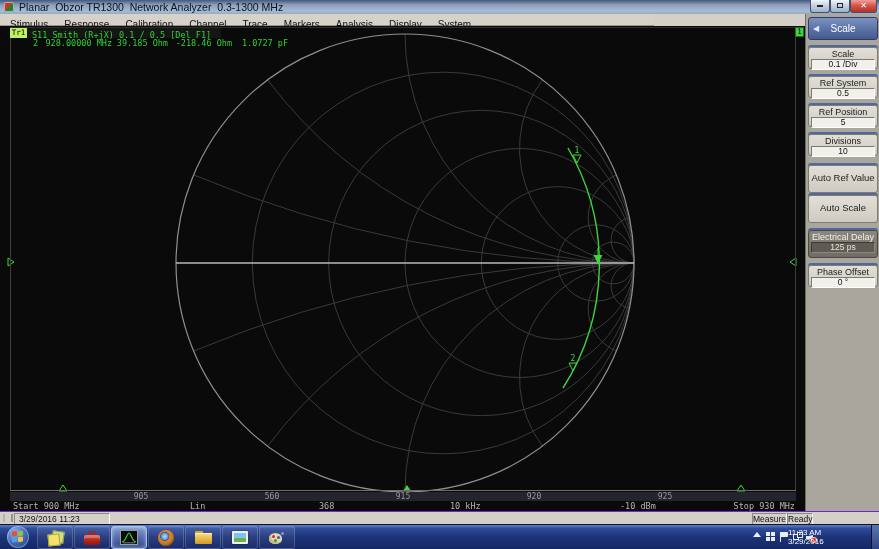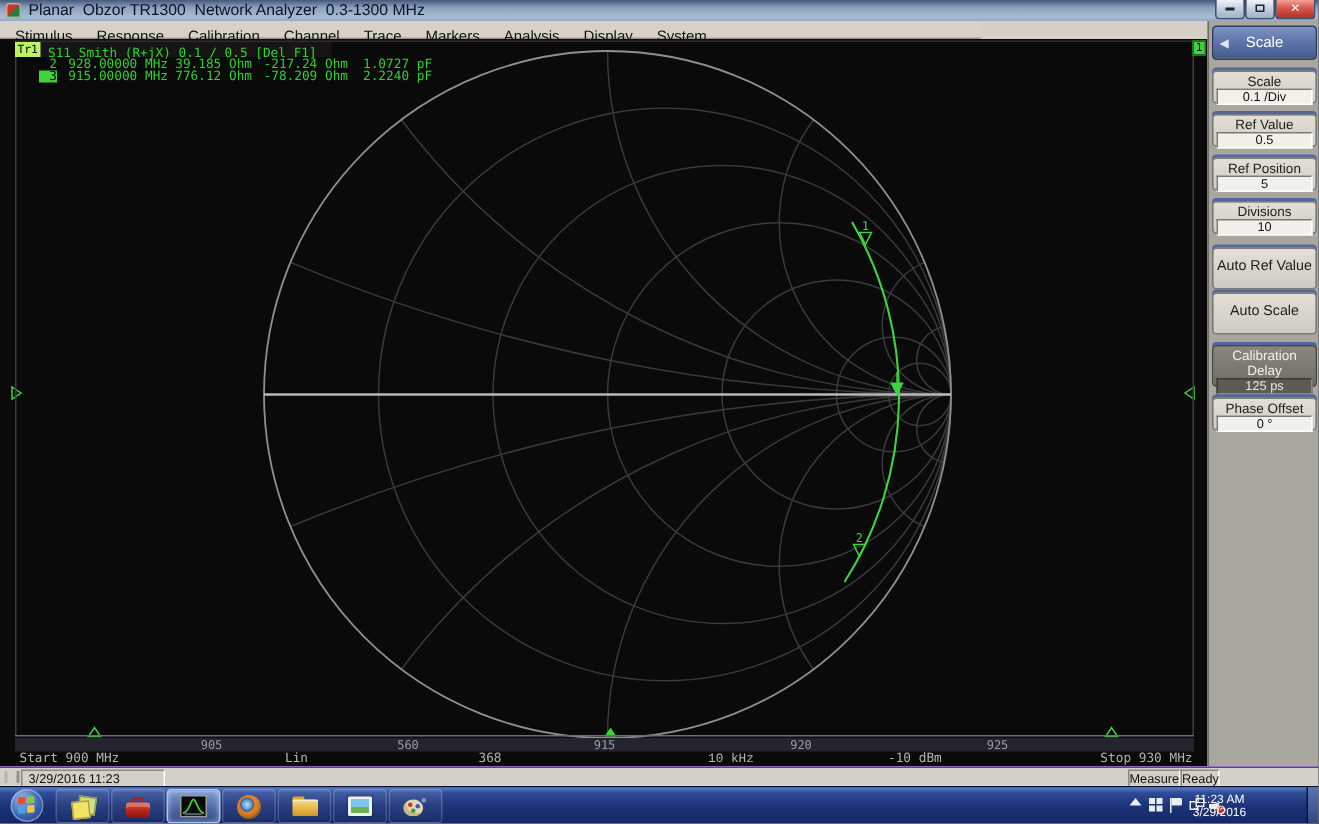--- a/index.html
+++ b/index.html
@@ -49,21 +49,21 @@
     border:1px solid #1c6e1c;box-sizing:border-box;color:#000;font-size:7.5px;line-height:8px;text-align:center;
     font-family:"DejaVu Sans Mono",monospace;}
   
   #ruler-bar{position:absolute;left:10px;top:466px;width:786px;height:9px;background:#24242f;}
   .tick{position:absolute;top:0;transform:translateX(-50%);font-family:"DejaVu Sans Mono",monospace;
     font-size:8px;line-height:9px;color:#9a9aa4;}
   #status-line{position:absolute;left:0;top:476px;width:805px;height:9px;
     font-family:"DejaVu Sans Mono",monospace;font-size:8.5px;line-height:9px;color:#b4b4ac;}
   .sl{position:absolute;top:0;white-space:pre;}
   #sl-start{left:13px;} #sl-sweep{left:190px;} #sl-points{left:319px;}
-  #sl-ifbw{left:472px;font-family:Liberation Mono, monospace;} #sl-power{left:592px;} #sl-stop{right:10px;}
+  #sl-ifbw{left:450px;} #sl-power{left:620px;} #sl-stop{right:10px;}
   
   #sidebar{position:absolute;left:805px;top:14px;width:74px;height:510px;background:#a9a69e;
     border-left:1px solid #6f6c64;box-sizing:border-box;}
   #sidebar-buttons{position:absolute;left:2px;top:3px;width:70px;}
   #sb-header{height:23px;border-radius:3px;background:linear-gradient(180deg,#7c92bf 0%,#5a71a6 55%,#46598c 100%);
     border:1px solid #2e3c66;box-sizing:border-box;color:#fff;text-align:center;font-size:10px;line-height:21px;
     position:relative;}
   #sb-header .arrow{position:absolute;left:4px;top:0;font-size:8px;color:#dfe6f4;}
   .sb-btn{margin-top:7px;background:linear-gradient(180deg,#e3dfd6 0%,#cfcbc2 100%);border:1px solid #7e7b72;
     border-radius:3px;box-sizing:border-box;padding:1px 2px 2px 2px;height:22px;box-shadow:0 -2px 0 #51679f;}
@@ -135,21 +135,21 @@
   .tray-flag::before{content:"";position:absolute;left:0;top:0;width:7px;height:5px;background:#e8edf6;border-radius:0 1px 1px 0;}
   .tray-network{position:relative;width:10px;height:9px;}
   .tray-network::before{content:"";position:absolute;left:0;top:2px;width:6px;height:6px;border:1px solid #e8edf6;box-sizing:border-box;}
   .tray-network::after{content:"";position:absolute;left:4px;top:0;width:6px;height:6px;border:1px solid #e8edf6;background:#1d3378;box-sizing:border-box;}
   .tray-volume-muted{position:relative;width:10px;height:10px;}
   .tray-volume-muted::before{content:"";position:absolute;left:0;top:3px;width:7px;height:5px;background:#e8edf6;
     clip-path:polygon(0 20%,40% 20%,100% 0,100% 100%,40% 80%,0 80%);}
   .tray-volume-muted::after{content:"";position:absolute;right:-1px;bottom:-1px;width:6px;height:6px;border-radius:50%;
     background:#d02818;box-shadow:inset 0 0 0 1px rgba(255,255,255,.7);}
   .tray-item{position:absolute;top:7px;}
-  #tray-clock{position:absolute;left:788px;top:3px;width:50px;color:#fff;font-size:8px;line-height:9px;text-align:center;}
+  #tray-clock{position:absolute;left:788px;top:3px;width:50px;color:#fff;font-size:8px;line-height:9px;text-align:left;}
   #show-desktop{position:absolute;right:0;top:0;width:8px;height:25px;border-left:1px solid #0a1430;
     background:linear-gradient(180deg,#5a74ae,#2e4480);box-sizing:border-box;}
 </style>
 </head>
 <body>
 
 <div id="screen">
 
   <div id="titlebar">
     <div id="app-icon"></div>
@@ -198,22 +198,21 @@
       </svg>
     <div class="vline" style="left:10px"></div>
     <div class="vline" style="left:795px"></div>
     <div id="plot-frame-top"></div>
     <div id="plot-frame-bottom"></div>
 
     <div id="trace-header">
       <span id="trace-label">Tr1</span><span id="trace-desc">S11 Smith (R+jX) 0.1 / 0.5  [Del F1]</span>
     </div>
     <div id="marker-rows">
-        <div class="mrow"><span class="mcell c-num">2</span><span class="mcell c-freq">928.00000 MHz</span><span class="mcell c-res">39.185 Ohm</span><span class="mcell c-react">-217.24 Ohm</span><span class="mcell c-equiv">1.0727 pF</span></div>
-        <div class="mrow"><span class="mcell c-num mnum-active">3</span><span class="mcell c-freq">915.00000 MHz</span><span class="mcell c-res">776.12 Ohm</span><span class="mcell c-react">-78.209 Ohm</span><span class="mcell c-equiv">2.2240 pF</span></div>
+        <div class="mrow"><span class="mcell c-num">2</span><span class="mcell c-freq">928.00000 MHz</span><span class="mcell c-res">39.185 Ohm</span><span class="mcell c-react">-218.46 Ohm</span><span class="mcell c-equiv">1.0727 pF</span></div>
       </div>
 
     <div id="channel-box">1</div>
 
     <div id="ruler-bar">
         <span class="tick" style="left: 131px;">905</span>
         <span class="tick" style="left: 262px;">560</span>
         <span class="tick" style="left: 393px;">915</span>
         <span class="tick" style="left: 524px;">920</span>
         <span class="tick" style="left: 655px;">925</span>
@@ -234,39 +233,39 @@
       <div id="sb-header">
         <span class="arrow">◀</span>
         <span>Scale</span>
       </div>
 
     <div class="sb-btn">
           <div class="sb-label">Scale</div>
           <div class="sb-value">0.1 /Div</div>
         </div>
         <div class="sb-btn">
-          <div class="sb-label">Ref Value</div>
+          <div class="sb-label">Ref System</div>
           <div class="sb-value">0.5</div>
         </div>
         <div class="sb-btn">
           <div class="sb-label">Ref Position</div>
           <div class="sb-value">5</div>
         </div>
         <div class="sb-btn">
           <div class="sb-label">Divisions</div>
           <div class="sb-value">10</div>
         </div>
         <div class="sb-btn sb-plain">
           <div class="sb-label">Auto Ref Value</div>
         </div>
         <div class="sb-btn sb-plain">
           <div class="sb-label">Auto Scale</div>
         </div>
         <div class="sb-btn sb-active">
-          <div class="sb-label">Calibration Delay</div>
+          <div class="sb-label">Electrical Delay</div>
           <div class="sb-value">125 ps</div>
         </div>
         <div class="sb-btn">
           <div class="sb-label">Phase Offset</div>
           <div class="sb-value">0 °</div>
         </div>
       </div>
   </div>
 
   <div id="statusbar">

